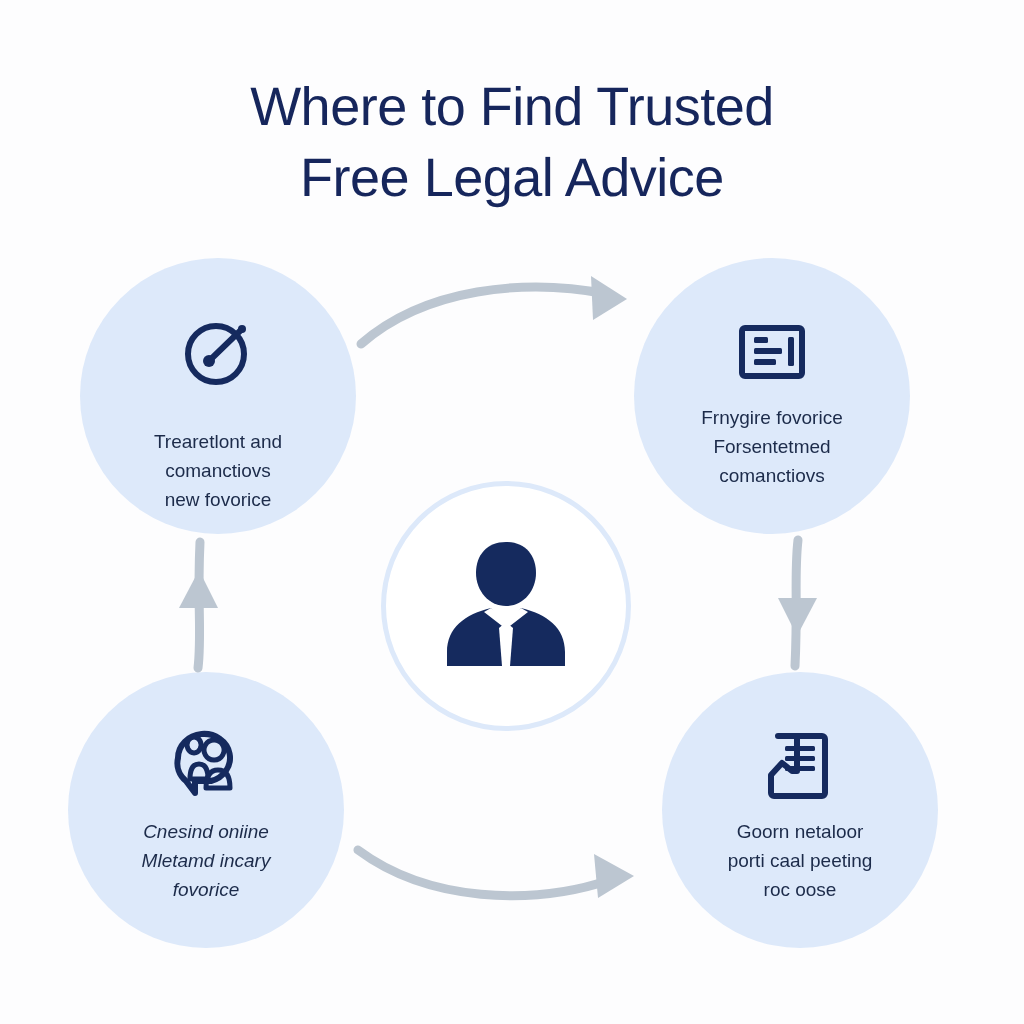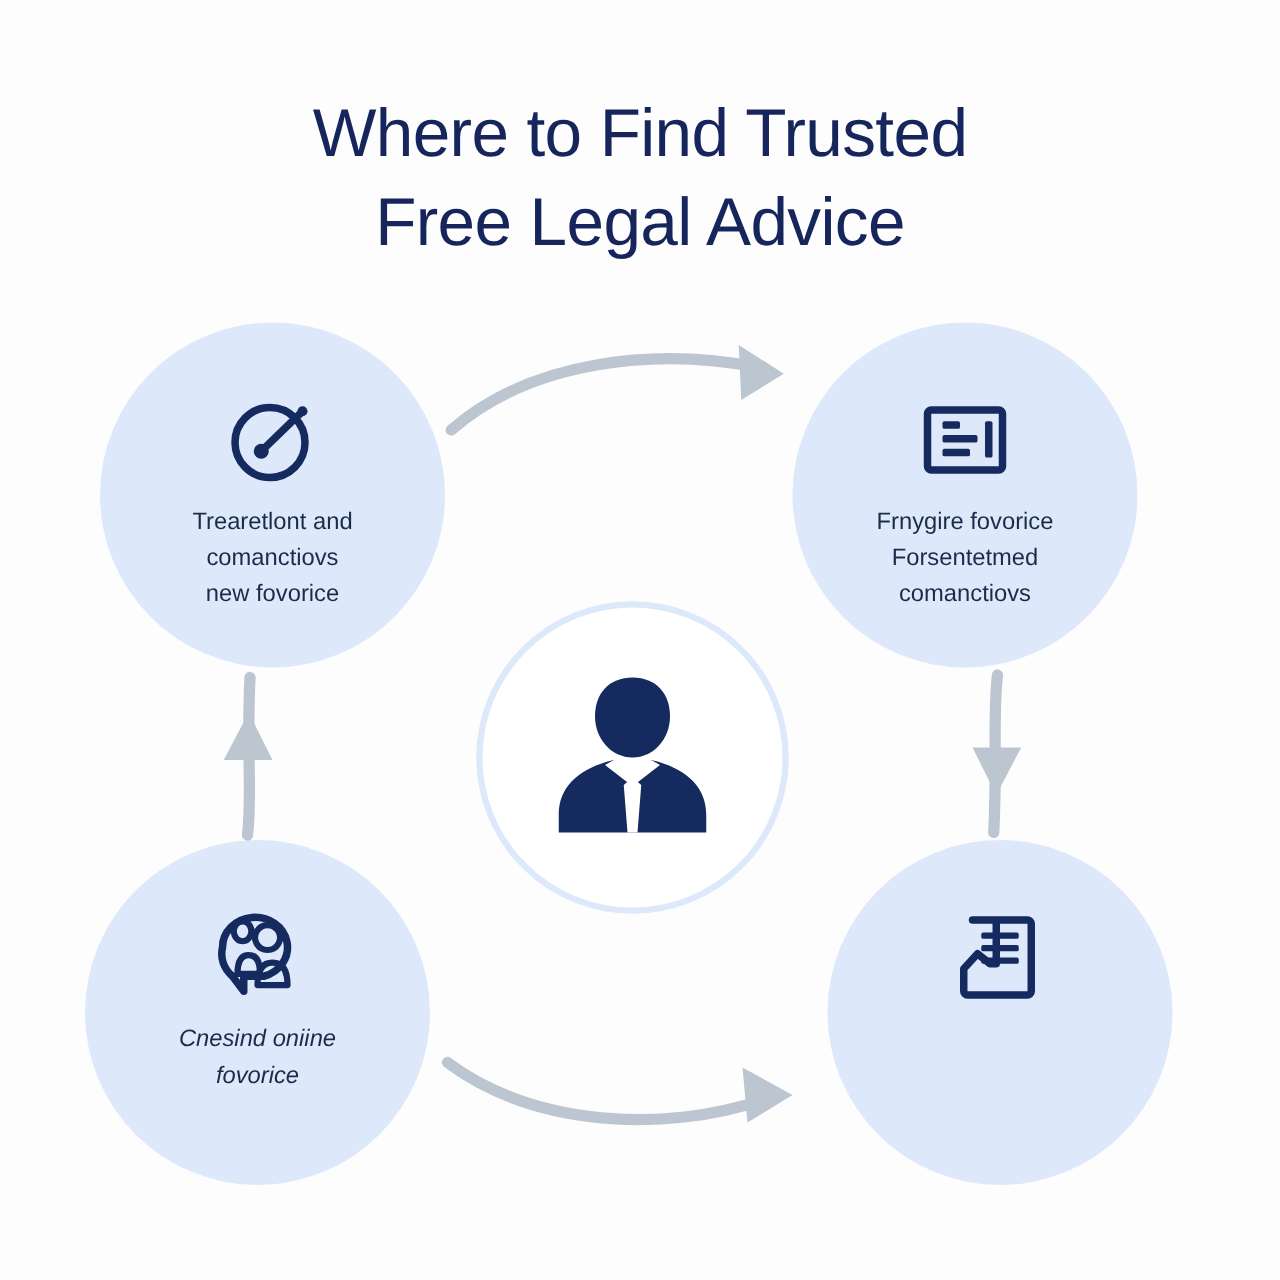--- a/index.html
+++ b/index.html
@@ -46,21 +46,21 @@
     height: 276px;
     border-radius: 50%;
     background: #dde9fa;
     display: flex;
     flex-direction: column;
     align-items: center;
     justify-content: flex-start;
     box-sizing: border-box;
     padding-top: 48px;
   }
-  .node-tl { left: 80px;  top: 258px; }
+  .node-tl { left: 80px;  top: 258px; gap: 24px; }
   .node-tr { left: 634px; top: 258px; }
   .node-bl { left: 68px;  top: 672px; font-style: italic; }
   .node-br { left: 662px; top: 672px; }
 
   .node-icon {
     width: 92px;
     height: 92px;
     display: flex;
     align-items: center;
     justify-content: center;
@@ -155,32 +155,38 @@
       <svg width="84" height="84" viewBox="0 0 84 84" fill="none">
         <path d="M14 34 a26 24 0 1 1 33 23 l-16 0 0 12 -9 -12 a26 24 0 0 1 -8 -23z" stroke="#152a5e" stroke-width="6" stroke-linejoin="round" fill="none"></path>
         <path d="M30 29 a7 8 0 1 1 0.1 0z" stroke="#152a5e" stroke-width="5" fill="none"></path>
         <path d="M26 55 c0 -10 3 -15 9 -15 c6 0 9 5 9 15z" stroke="#152a5e" stroke-width="5" stroke-linejoin="round" fill="none"></path>
         <path d="M50 36 a10 10 0 1 1 0.1 0z" stroke="#152a5e" stroke-width="5" fill="none"></path>
         <path d="M42 64 c0 -12 4 -18 12 -18 c8 0 12 6 12 18z" stroke="#152a5e" stroke-width="5" stroke-linejoin="round" fill="none"></path>
       </svg>
     </div>
     <div class="node-label">
       <span class="lline">Cnesind oniine</span>
+      <span class="lline">Mletamd incary</span>
       <span class="lline">fovorice</span>
     </div>
   </div>
 
   <div class="node node-br">
     <div class="node-icon">
       <svg width="84" height="84" viewBox="0 0 84 84" fill="none">
         <path d="M20 12 h44 a3 3 0 0 1 3 3 v54 a3 3 0 0 1 -3 3 h-48 a3 3 0 0 1 -3 -3 v-18 l11 -12 l10 8 h5 v-32 a3 3 0 0 1 3 -3 z" stroke="#152a5e" stroke-width="6" stroke-linejoin="round" fill="none"></path>
         <rect x="27" y="22" width="30" height="5" rx="1.5" fill="#152a5e"></rect>
         <rect x="27" y="32" width="30" height="5" rx="1.5" fill="#152a5e"></rect>
         <rect x="27" y="42" width="30" height="5" rx="1.5" fill="#152a5e"></rect>
       </svg>
+    </div>
+    <div class="node-label">
+      <span class="lline">Goorn netaloor</span>
+      <span class="lline">porti caal peeting</span>
+      <span class="lline">roc oose</span>
     </div>
   </div>
 
   <div id="center">
     <div>
       <svg width="150" height="140" viewBox="0 0 150 140" fill="none">
         <path d="M75 6 c-19 0 -30 13 -30 31 c0 18 13 33 30 33 c17 0 30 -15 30 -33 c0 -18 -11 -31 -30 -31z" fill="#152a5e"></path>
         <path d="M60 72 c-26 6 -44 20 -44 44 v14 h118 v-14 c0 -24 -18 -38 -44 -44 l-15 20 z" fill="#152a5e"></path>
         <path d="M60 72 l15 13 l15 -13 l7 4 l-22 17 l-22 -17 z" fill="#ffffff"></path>
         <path d="M68 92 l7 -6 l7 6 l-3 38 h-8 z" fill="#ffffff"></path>

